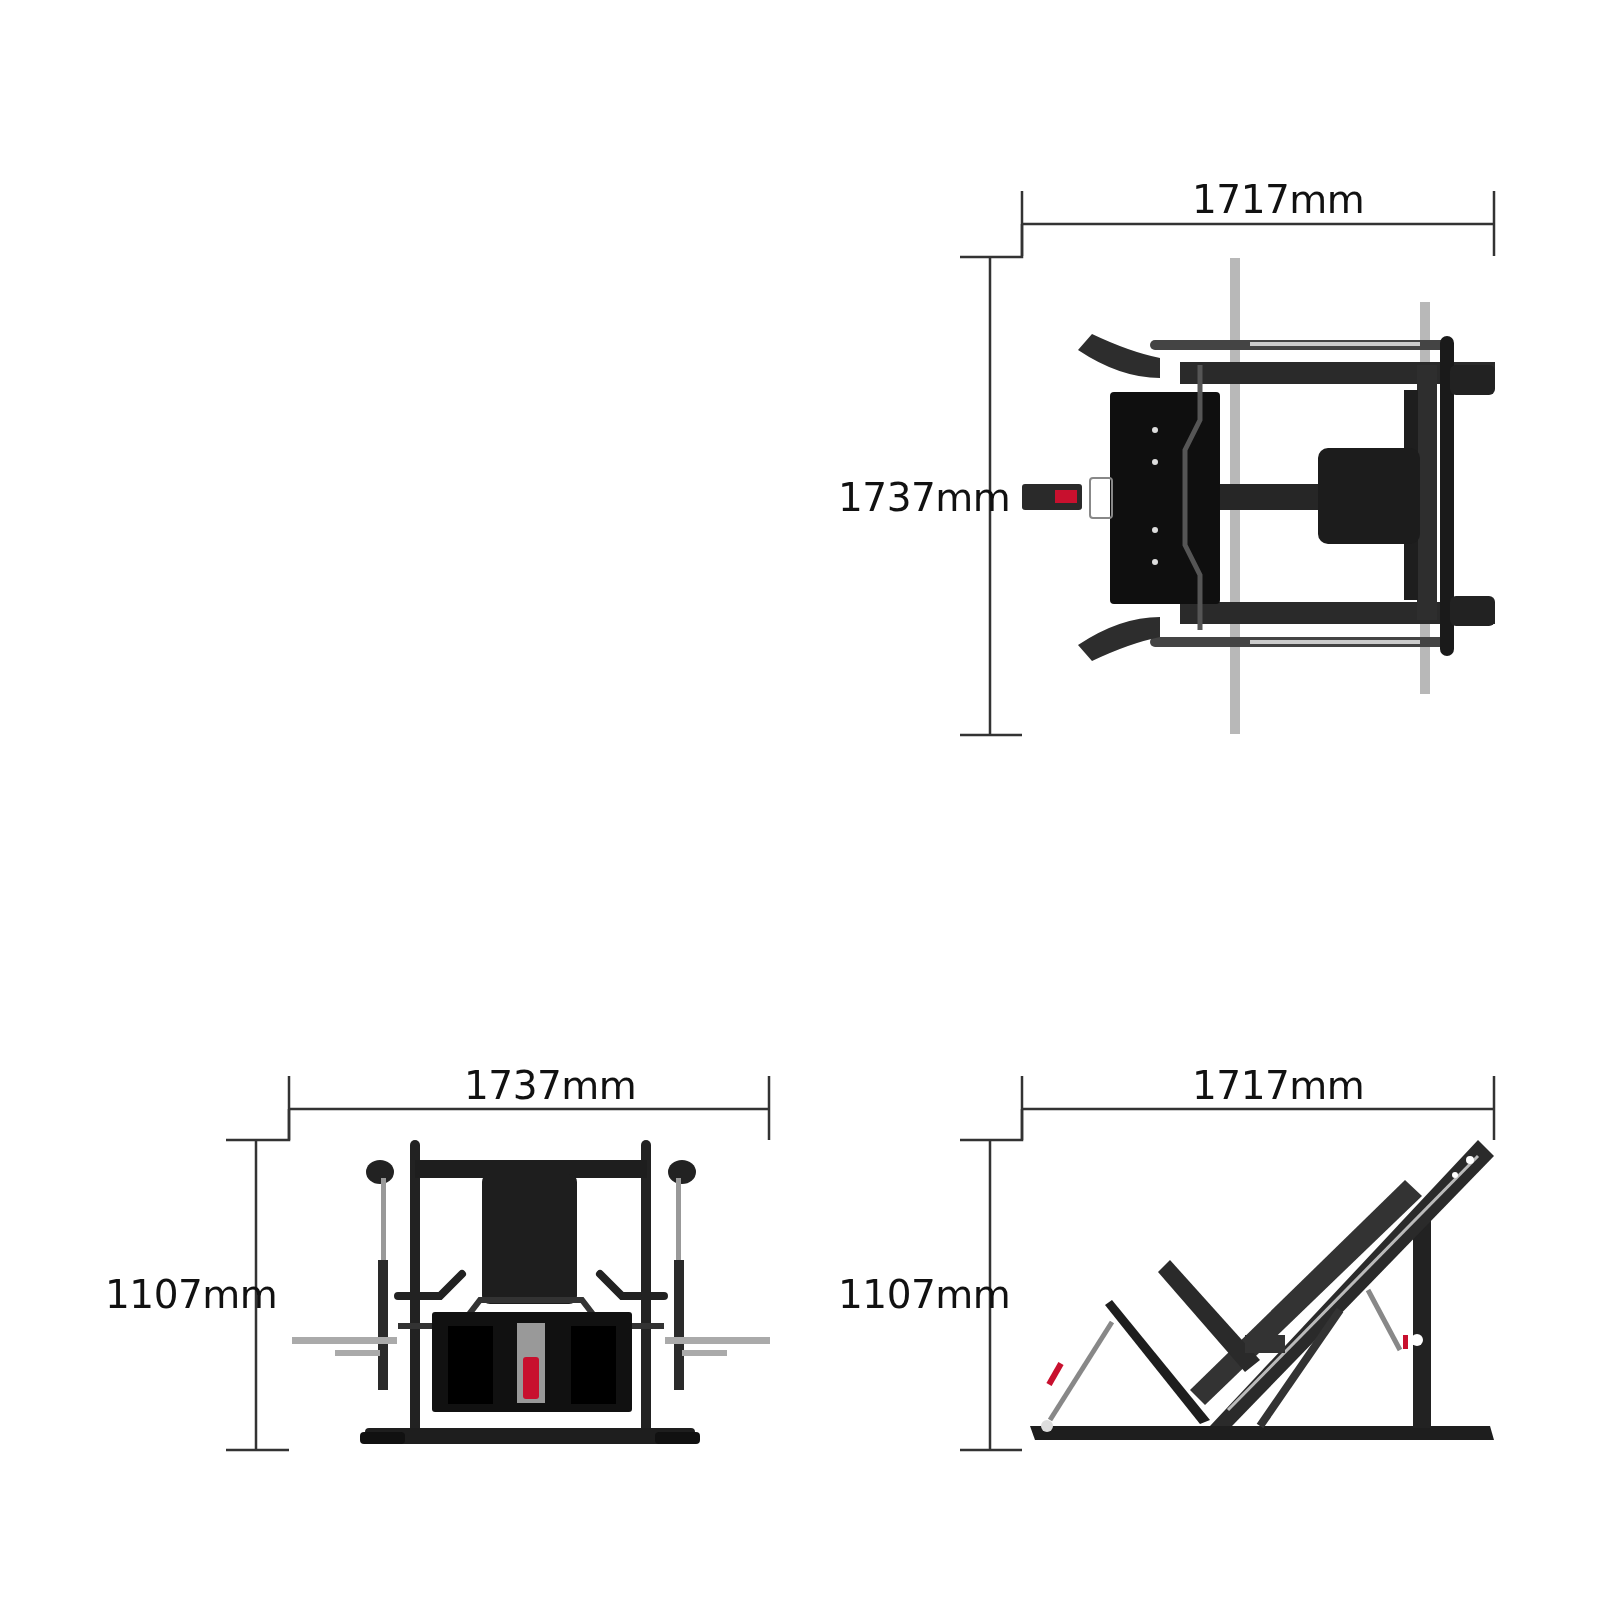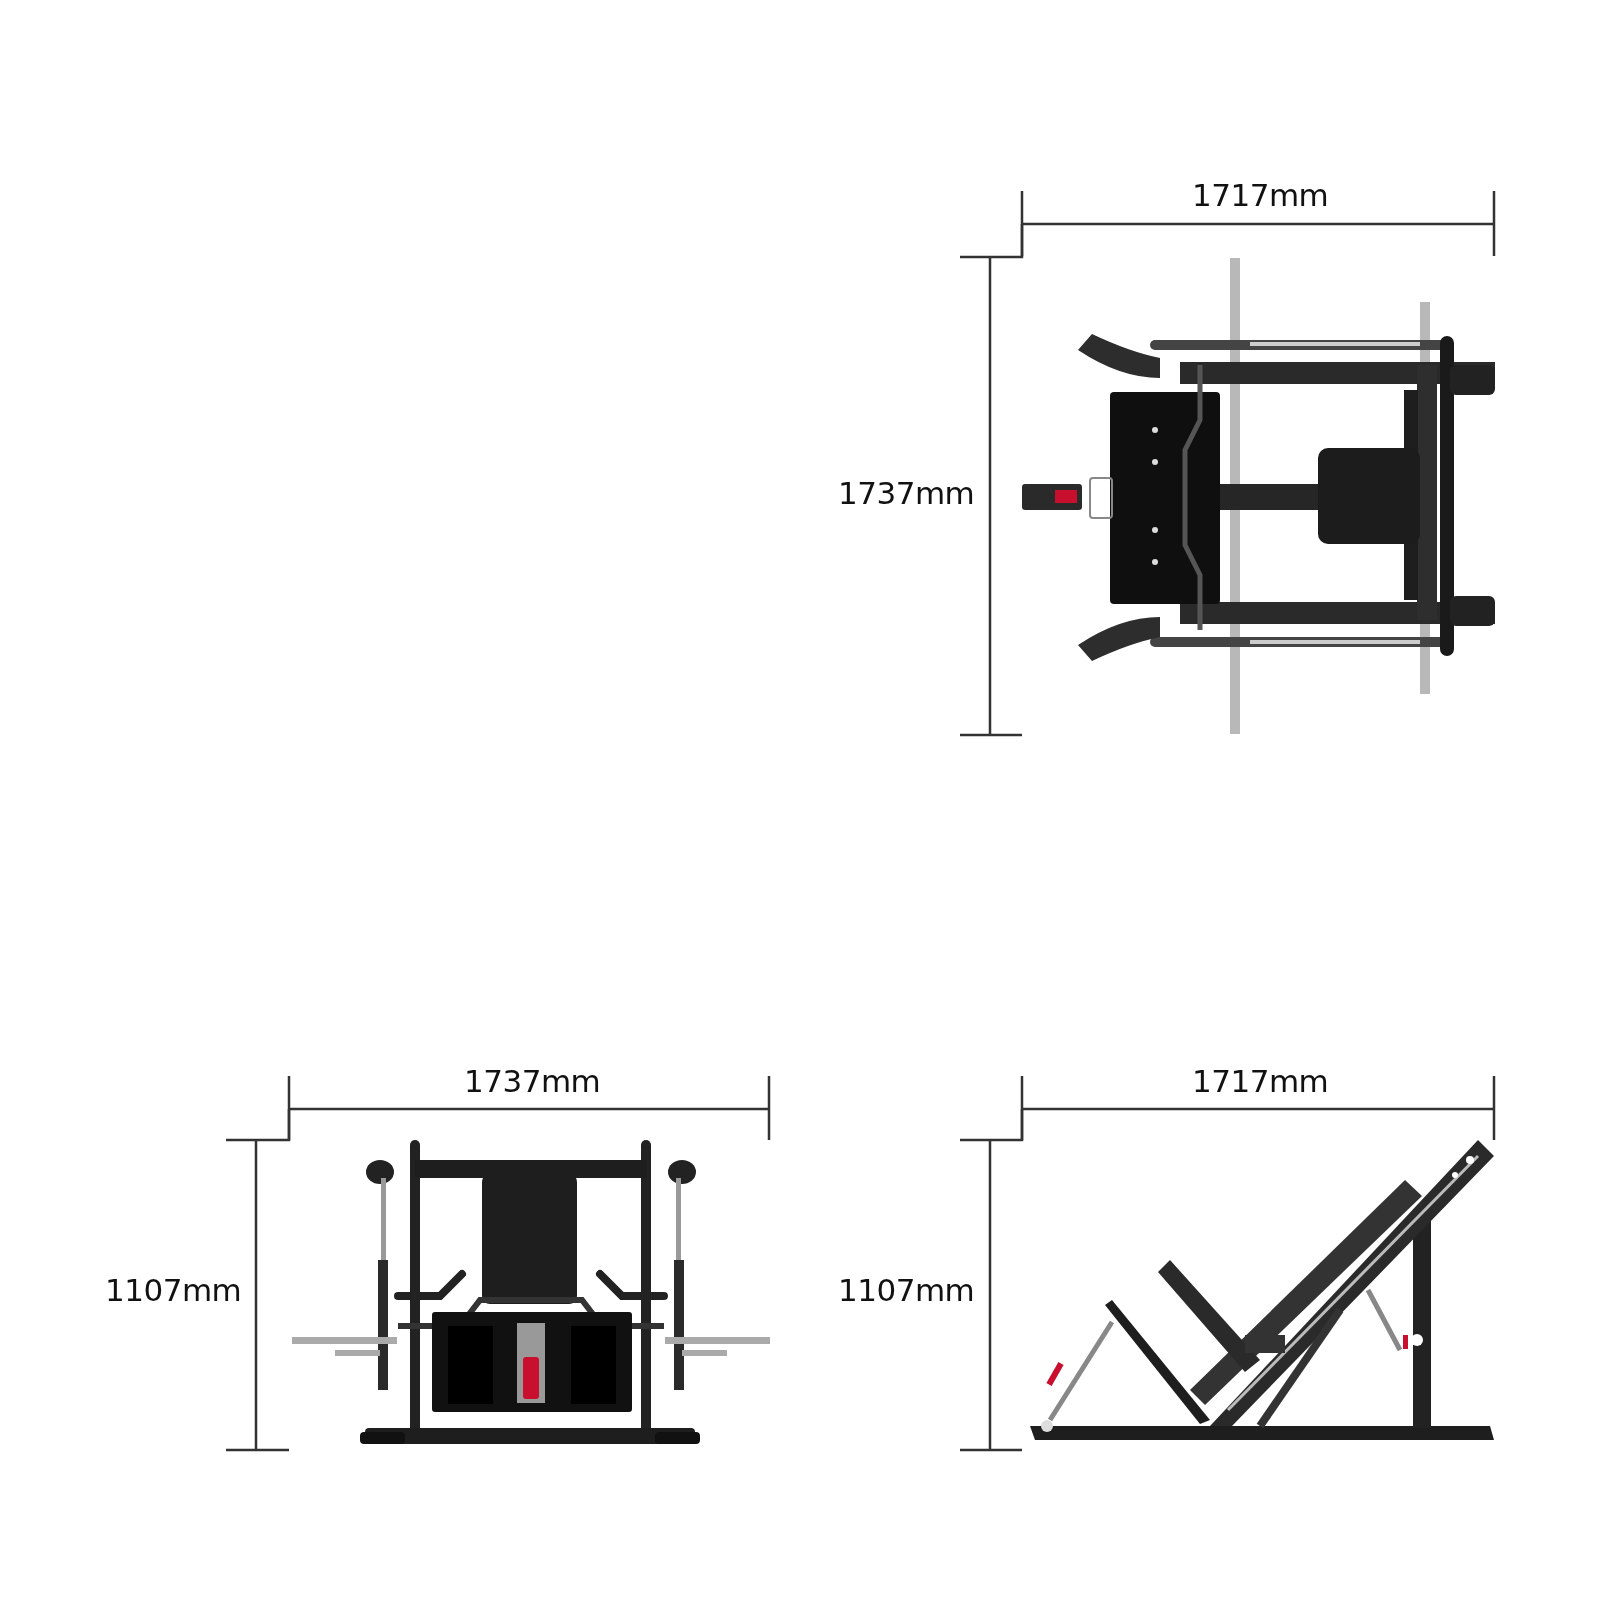--- a/index.html
+++ b/index.html
@@ -1,18 +1,18 @@
 <!DOCTYPE html>
 <html><head>
 <meta charset="utf-8">
 <style>
   html, body { margin:0; padding:0; background:#ffffff; }
   body { width:1600px; height:1600px; position:relative; overflow:hidden; font-family:"DejaVu Sans", sans-serif; }
   .view { position:absolute; left:0; top:0; width:1600px; height:1600px; pointer-events:none; }
-  .label { position:absolute; font-size:31px; color:#111; letter-spacing:-0.5px; line-height:1; white-space:nowrap; }
+  .label { position:absolute; font-size:39px; color:#111; letter-spacing:-0.5px; line-height:1; white-space:nowrap; }
   svg { position:absolute; left:0; top:0; }
 </style>
 </head>
 <body>
 
 <div class="view">
   <svg width="1600" height="1600">
 
     <g stroke="#333" stroke-width="2.5" fill="none">
       <line x1="1022" y1="191" x2="1022" y2="256"></line>

